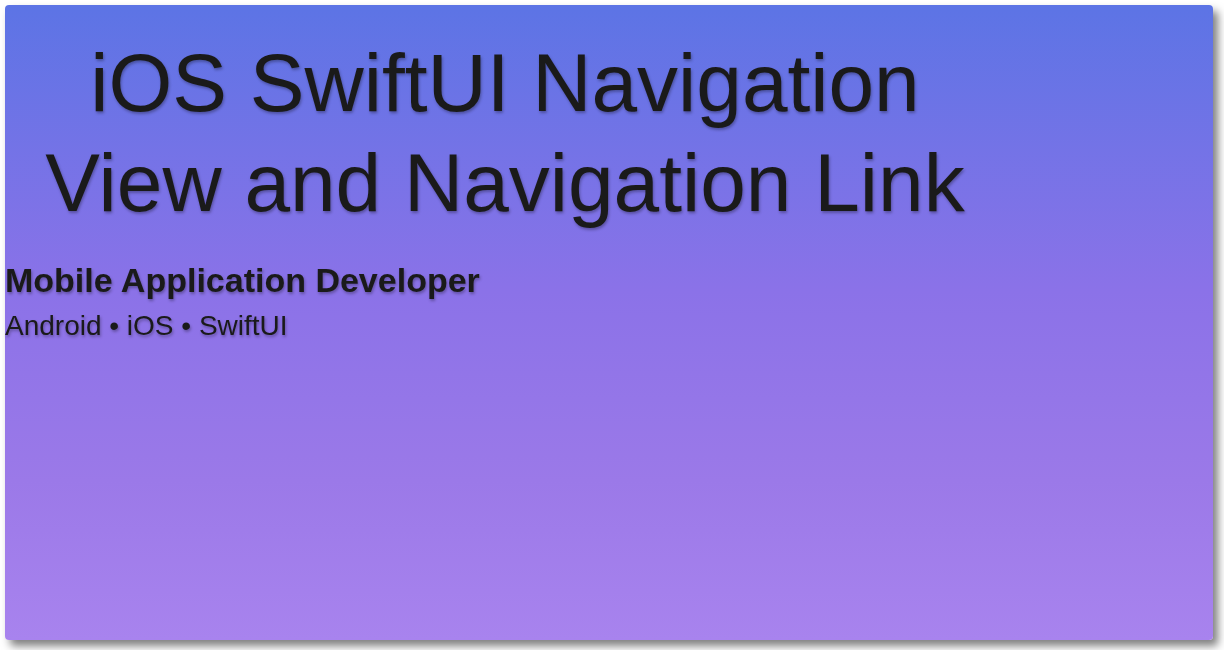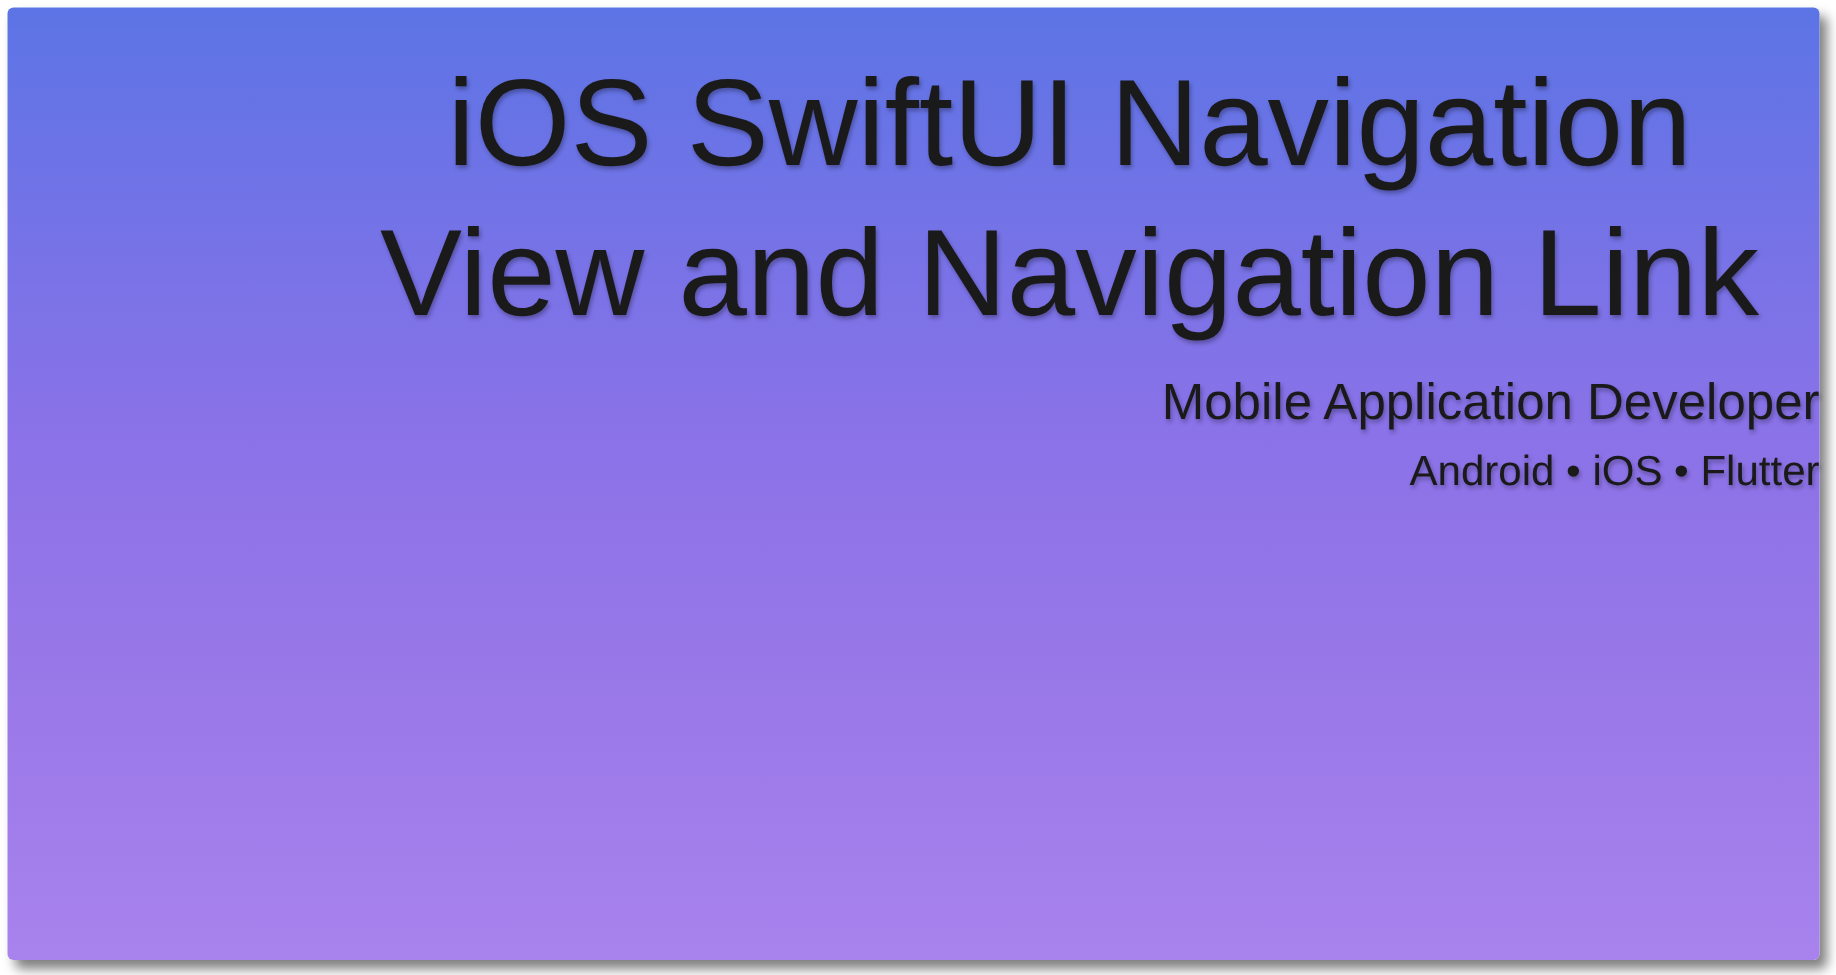--- a/index.html
+++ b/index.html
@@ -18,21 +18,21 @@
     
     .slide-card {
       width: 1208px;
       height: 635px;
       margin: 5px 0 0 5px;
       background: linear-gradient(180deg, #5c74e5 0%, #8b72e8 45%, #9b79e8 75%, #a883ee 100%);
       border-radius: 4px;
       box-shadow: 5px 6px 8px rgba(0, 0, 0, 0.5);
       display: flex;
       flex-direction: column;
-      align-items: flex-end;
+      align-items: flex-start;
       padding-top: 28px;
     }
     
     .title {
       font-size: 82px;
       font-weight: 400;
       color: #1a1a1a;
       text-align: center;
       line-height: 1.22;
       letter-spacing: 0px;
@@ -43,35 +43,35 @@
     .author {
       margin-top: 52px;
       font-size: 42px;
       font-weight: 400;
       color: #1a1a1a;
       letter-spacing: 1px;
       text-shadow: 1px 2px 3px rgba(0, 0, 0, 0.3);
     }
     
     .role {
-      margin-top: 16px;
+      margin-top: 28px;
       font-size: 34px;
-      font-weight: 400;
+      font-weight: 700;
       color: #1a1a1a;
       text-shadow: 1px 2px 3px rgba(0, 0, 0, 0.3);
     }
     
     .platforms {
       margin-top: 10px;
       font-size: 28px;
       font-weight: 400;
       color: #1a1a1a;
       text-shadow: 1px 2px 3px rgba(0, 0, 0, 0.3);
     }
   </style>
 </head>
 <body>
 
 <div class="slide-card">
   <h1 class="title">iOS SwiftUI Navigation View and Navigation Link</h1>
   <div class="role">Mobile Application Developer</div>
-  <div class="platforms">Android • iOS • Flutter</div>
+  <div class="platforms">Android • iOS • SwiftUI</div>
 </div>
 
 </body></html>

